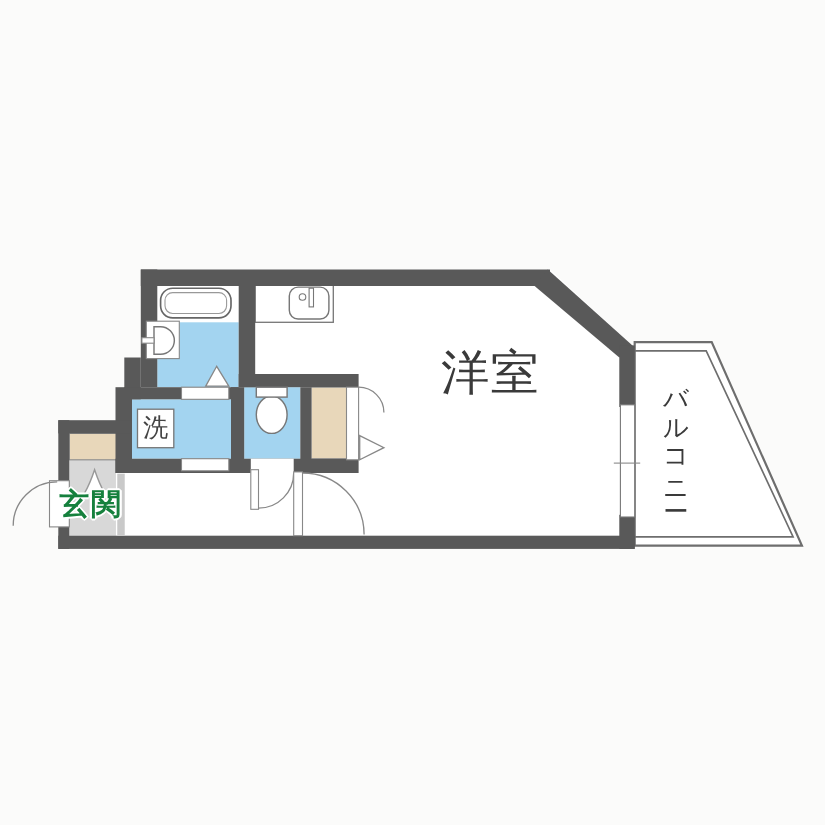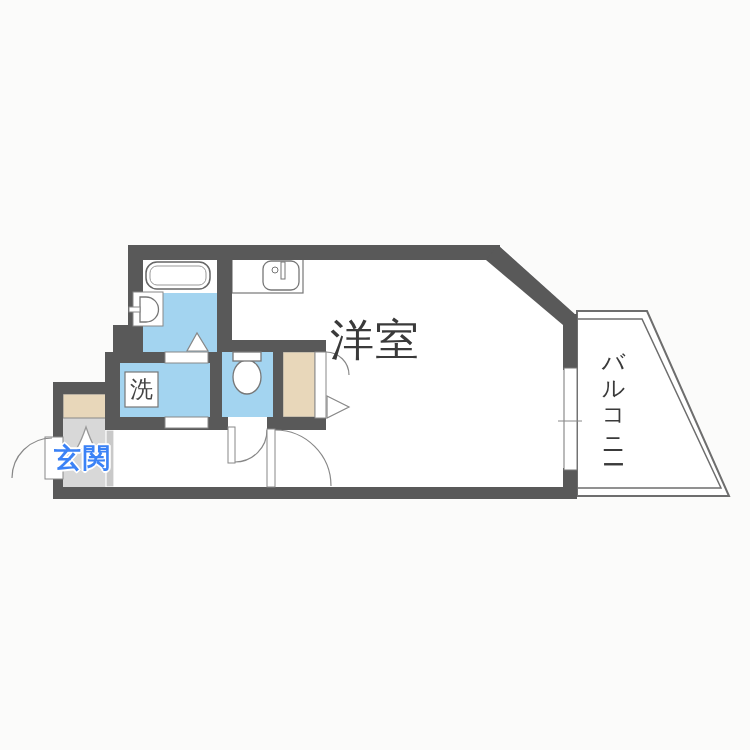--- a/index.html
+++ b/index.html
@@ -1,24 +1,24 @@
 <!DOCTYPE html>
 <html><head>
 <meta charset="utf-8">
 <style>
   html,body{margin:0;padding:0;background:#fbfbfa;}
   .stage{position:relative;width:750px;height:750px;background:#fbfbfa;overflow:hidden;
          font-family:"DejaVu Sans",sans-serif;}
   .stage svg{position:absolute;left:0;top:0;}
   .label{position:absolute;color:#3a3a3a;}
-  #main-label{left:330px;top:316px;width:232px;font-size:44px;
+  #main-label{left:330px;top:316px;width:232px;text-align:center;font-size:44px;
               line-height:47px;letter-spacing:1px;font-weight:500;}
   #balcony-label{left:599px;top:336px;font-size:23px;letter-spacing:3px;
                  writing-mode:vertical-rl;}
-  #entrance-label{left:54px;top:440px;font-size:27px;font-weight:700;letter-spacing:2px;color:#3b82f6;
+  #entrance-label{left:54px;top:440px;font-size:27px;font-weight:700;letter-spacing:2px;color:#15803d;
       text-shadow:-2px 0 0 #fff,2px 0 0 #fff,0 -2px 0 #fff,0 2px 0 #fff,
                   -1px -1px 0 #fff,1px 1px 0 #fff,-1px 1px 0 #fff,1px -1px 0 #fff;}
   #laundry-label{left:125px;top:372px;width:33px;height:35px;line-height:35px;
                  text-align:center;font-size:23px;color:#444;}
 </style>
 </head>
 <body>
 
 <div class="stage">
   <svg width="750" height="750" viewBox="0 0 750 750">

